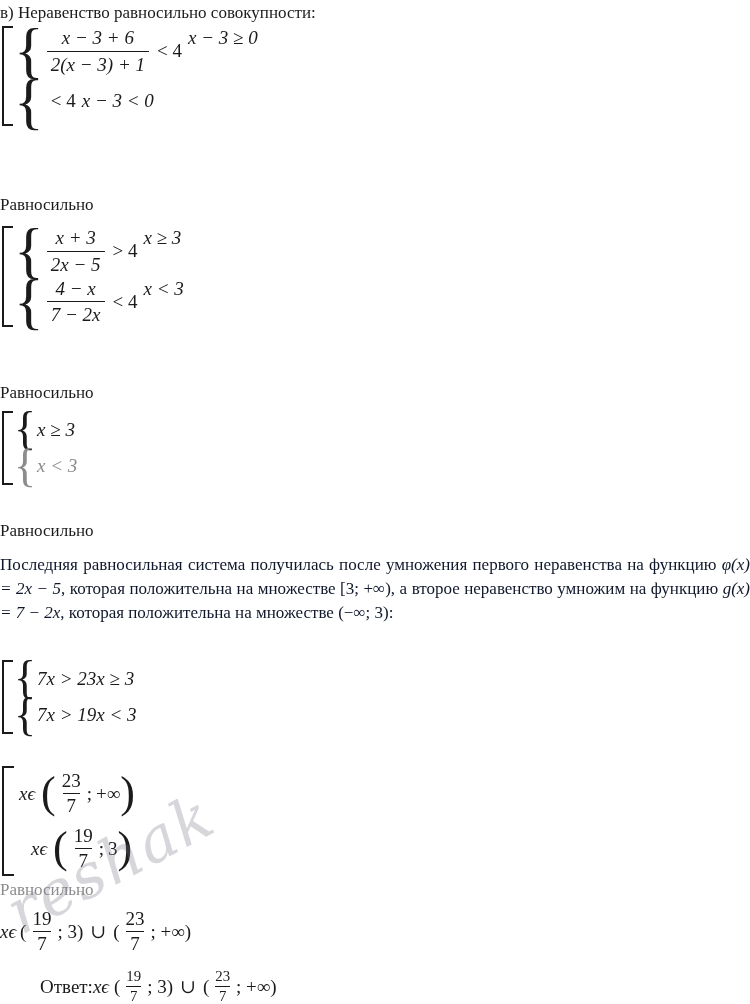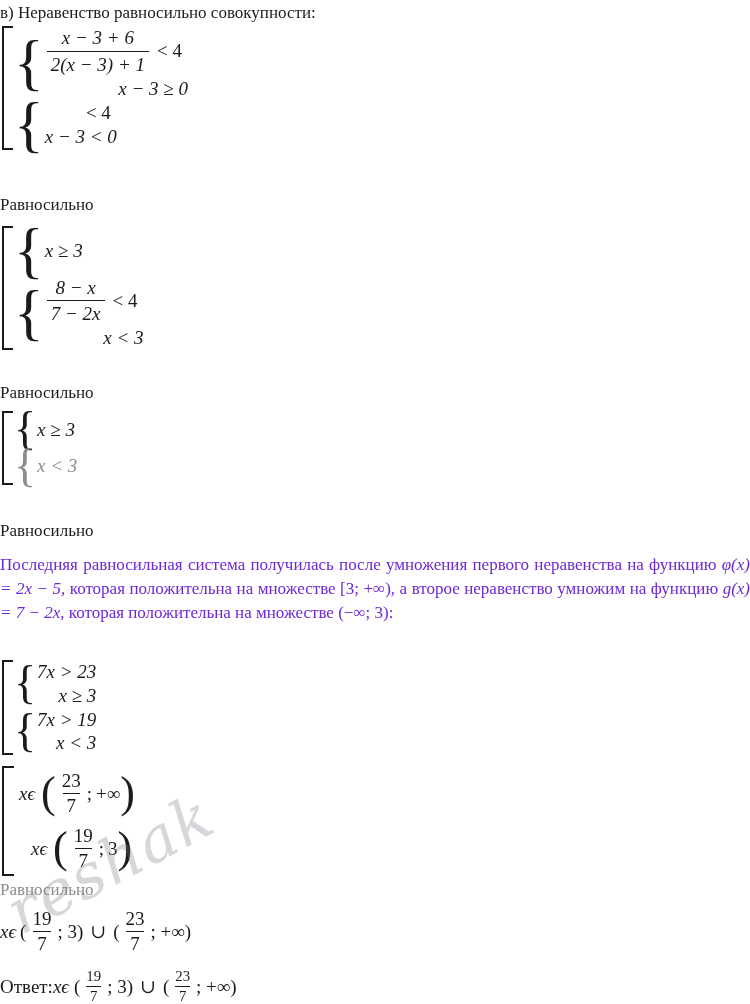--- a/index.html
+++ b/index.html
@@ -30,21 +30,21 @@
     line-height: 22px;
     color: #1b1b1b;
   }
   .line-gray { color: #8c8c8c; }
 
   .para {
     font-size: 17px;
     line-height: 24px;
     text-align: justify;
     text-justify: inter-word;
-    color: #6d28d9;
+    color: #0f172a;
     width: 750px;
   }
   .mathit { font-style: italic; }
 
   
   .mathblock {
     display: flex;
     align-items: stretch;
     font-size: 19px;
     color: #1b1b1b;
@@ -67,22 +67,22 @@
     font-size: 46px;
     line-height: 0.8;
     font-weight: 300;
     font-family: "Liberation Serif", serif;
     margin-right: 1px;
     color: inherit;
   }
   .brace-tall { font-size: 62px; }
   .rows {
     display: flex;
-    flex-direction: column;
-    align-items: flex-end;
+    flex-direction: row;
+    align-items: flex-start;
   }
   .row {
     display: flex;
     align-items: center;
     white-space: nowrap;
     line-height: 1.25;
   }
   .row-gray { color: #8c8c8c; }
 
   
@@ -174,30 +174,37 @@
 
   <div class="abs line" style="left:0px; top:194px;">Равносильно</div>
 
   <div class="abs mathblock" style="left:2px; top:226px;">
     <span class="bigbracket"></span>
     <span class="systems">
 
       <span class="system">
         <span class="brace brace-tall">{</span>
         <span class="rows">
-          <span class="row mathit">x ≥ 3</span>
-        </span>
-      </span>
-
-      <span class="system">
-        <span class="brace brace-tall">{</span>
-        <span class="rows">
           <span class="row">
             <span class="frac mathit">
-              <span class="num">8 − x</span>
+              <span class="num">x + 3</span>
+              <span class="den">2x − 5</span>
+            </span>
+            <span class="relop">&gt; 4</span>
+          </span>
+          <span class="row mathit">x ≥ 3</span>
+        </span>
+      </span>
+
+      <span class="system">
+        <span class="brace brace-tall">{</span>
+        <span class="rows">
+          <span class="row">
+            <span class="frac mathit">
+              <span class="num">4 − x</span>
               <span class="den">7 − 2x</span>
             </span>
             <span class="relop">&lt; 4</span>
           </span>
           <span class="row mathit">x &lt; 3</span>
         </span>
       </span>
 
     </span>
   </div>
@@ -299,21 +306,21 @@
     <span>; 3)</span>
     <span style="margin:0 7px;">∪</span>
     <span>(</span>
     <span class="frac">
       <span class="num">23</span>
       <span class="den">7</span>
     </span>
     <span>; +∞)</span>
   </div>
 
-  <div class="abs" style="left:0px; top:968px; display:flex; align-items:center; font-size:19px; white-space:nowrap;">
+  <div class="abs" style="left:0px; top:968px; display:flex; align-items:center; font-size:19px; white-space:nowrap;padding-left:40px;">
     <span>Ответ:</span>
     <span class="mathit">xϵ</span>
     <span style="margin-left:5px;">(</span>
     <span class="frac frac-sm">
       <span class="num">19</span>
       <span class="den">7</span>
     </span>
     <span>; 3)</span>
     <span style="margin:0 7px;">∪</span>
     <span>(</span>

